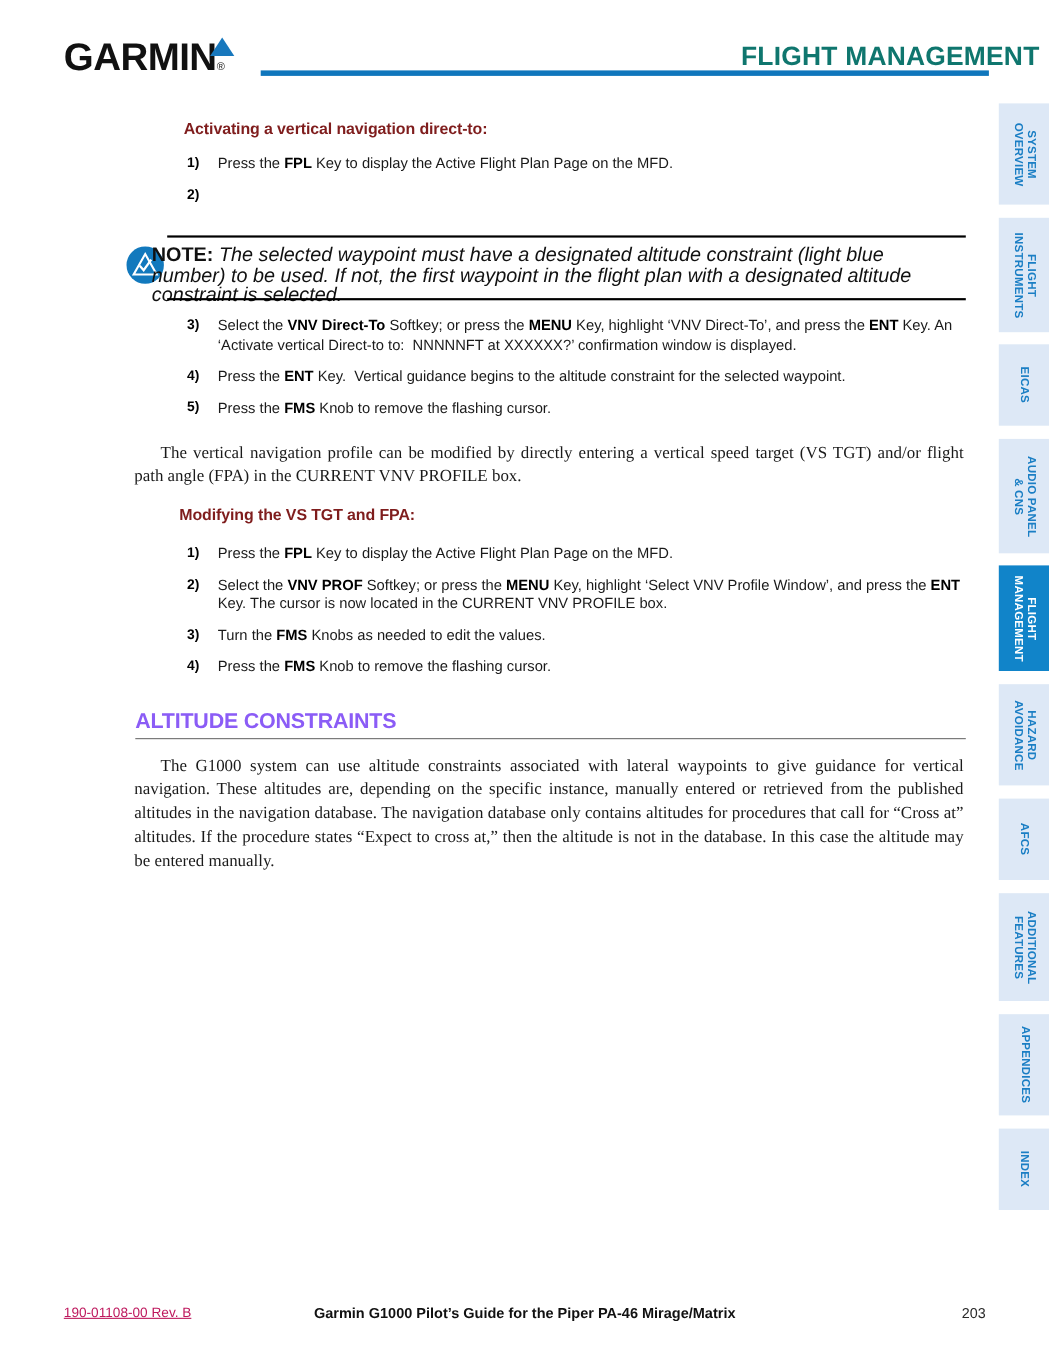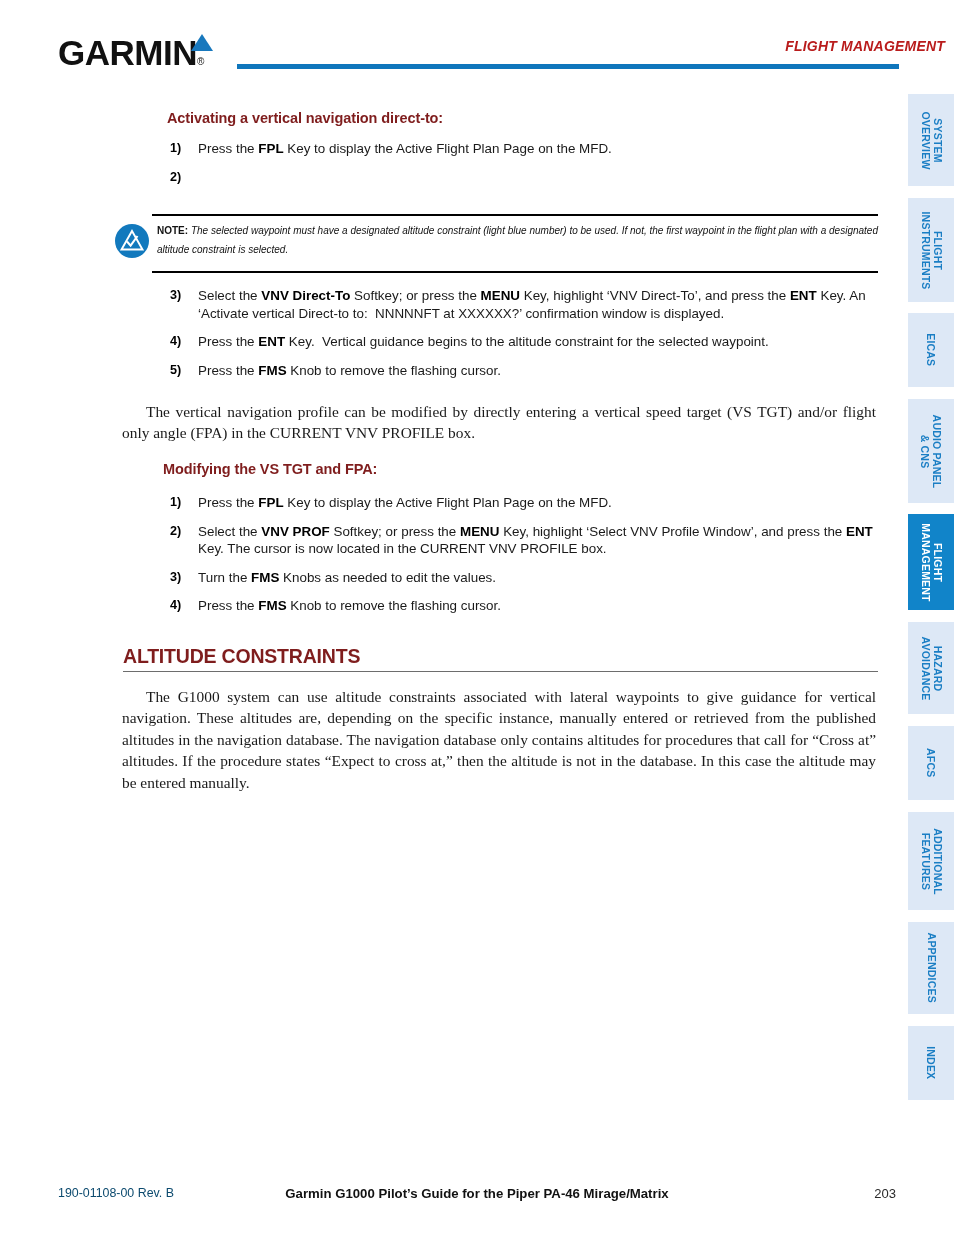--- a/index.html
+++ b/index.html
@@ -50,26 +50,25 @@
   }
   #header-rule {
     position: absolute;
     left: 237px; top: 64px;
     width: 662px; height: 5px;
     background: #0f76bc;
   }
   #header-title {
     position: absolute;
     right: 56px; top: 38px;
-    font-size: 14px;
+    font-size: 24px;
     font-weight: bold;
     letter-spacing: 0.2px;
-    color: #b91c1c;
-    font-family: "Liberation Sans", sans-serif;
-    font-style: italic;
+    color: #0f766e;
+    font-family: "Liberation Sans", sans-serif;
   }
 
   
   #side-tabs {
     position: absolute;
     left: 908px; top: 0;
     width: 46px; height: 1235px;
   }
   .side-tab {
     position: absolute;
@@ -145,25 +144,25 @@
   #note-rule-bottom { top: 57px; }
   #note-icon {
     position: absolute;
     left: 1px; top: 10px;
     width: 34px; height: 34px;
     border-radius: 50%;
     background: #1279bd;
   }
   #note-text {
     position: absolute;
-    left: 43px; top: 8px;
+    left: 24px; top: 8px;
     width: 726px;
     font-family: "Liberation Sans", sans-serif;
     font-style: italic;
-    font-size: 10px;
+    font-size: 18px;
     line-height: 18.5px;
     color: #111;
   }
   #note-text .note-label {
     font-style: normal;
     font-weight: bold;
   }
 
   
   .body-para {
@@ -180,42 +179,43 @@
   #section-head {
     position: absolute;
     left: 123px; top: 645px;
     width: 755px;
   }
   #section-head-text {
     font-family: "Liberation Sans", sans-serif;
     font-size: 19.5px;
     font-weight: bold;
     letter-spacing: -0.2px;
-    color: #7f1d1d;
+    color: #8b5cf6;
     display: block;
   }
   #section-head-rule {
     margin-top: 3px;
     width: 755px;
     height: 1.2px;
     background: #6d6d6d;
   }
 
   
   #footer {
     position: absolute;
     left: 0; top: 1186px;
     width: 954px; height: 30px;
   }
   #footer-left {
     position: absolute;
     left: 58px; top: 0;
     font-family: "Liberation Sans", sans-serif;
     font-size: 12.4px;
-    color: #0c4a6e;
+    color: #be185d;
+    text-decoration: underline;
   }
   #footer-center {
     position: absolute;
     left: 0; top: 0;
     width: 954px;
     text-align: center;
     font-family: "Liberation Sans", sans-serif;
     font-size: 13.2px;
     font-weight: bold;
     color: #111;
@@ -293,21 +293,21 @@
     <div id="note-text"><span class="note-label">NOTE:</span><span> The selected waypoint must have a designated altitude constraint (light blue number) to be used. If not, the first waypoint in the flight plan with a designated altitude constraint is selected.</span></div>
     <div id="note-rule-bottom"></div>
   </div>
 
   <div class="olist" id="list-2" style="left:160px; top:287px; width:720px;">
       <div class="oitem"><span class="num">3)</span><span>Select the <b>VNV Direct-To</b> Softkey; or press the <b>MENU</b> Key, highlight ‘VNV Direct-To’, and press the <b>ENT</b> Key. An ‘Activate vertical Direct-to to:&nbsp; NNNNNFT at XXXXXX?’ confirmation window is displayed.</span></div>
       <div class="oitem"><span class="num">4)</span><span>Press the <b>ENT</b> Key.&nbsp; Vertical guidance begins to the altitude constraint for the selected waypoint.</span></div>
       <div class="oitem"><span class="num">5)</span><span>Press the <b>FMS</b> Knob to remove the flashing cursor.</span></div>
     </div>
 
-  <div class="body-para" id="para-1" style="left:122px; top:401px; width:754px;">The vertical navigation profile can be modified by directly entering a vertical speed target (VS TGT) and/or flight only angle (FPA) in the CURRENT VNV PROFILE box.</div>
+  <div class="body-para" id="para-1" style="left:122px; top:401px; width:754px;">The vertical navigation profile can be modified by directly entering a vertical speed target (VS TGT) and/or flight path angle (FPA) in the CURRENT VNV PROFILE box.</div>
 
   <div class="sub-head" style="left:163px; top:461px;">Modifying the VS TGT and FPA:</div>
 
   <div class="olist" id="list-3" style="left:160px; top:494px; width:720px;">
       <div class="oitem"><span class="num">1)</span><span>Press the <b>FPL</b> Key to display the Active Flight Plan Page on the MFD.</span></div>
       <div class="oitem"><span class="num">2)</span><span>Select the <b>VNV PROF</b> Softkey; or press the <b>MENU</b> Key, highlight ‘Select VNV Profile Window’, and press the <b>ENT</b> Key. The cursor is now located in the CURRENT VNV PROFILE box.</span></div>
       <div class="oitem"><span class="num">3)</span><span>Turn the <b>FMS</b> Knobs as needed to edit the values.</span></div>
       <div class="oitem"><span class="num">4)</span><span>Press the <b>FMS</b> Knob to remove the flashing cursor.</span></div>
     </div>
 

